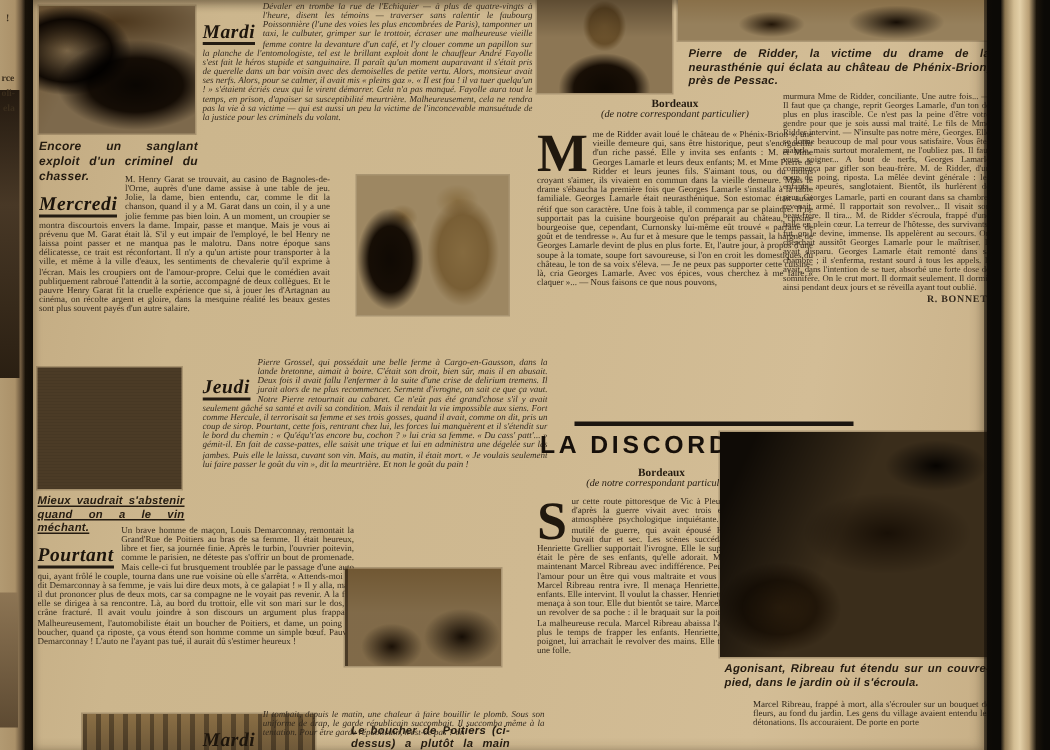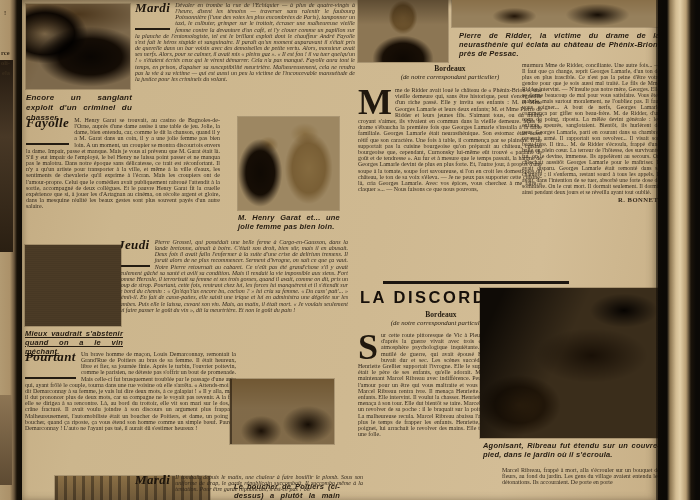--- a/index.html
+++ b/index.html
@@ -59,25 +59,25 @@
     background-image:radial-gradient(ellipse 55px 40px at 22% 78%,#c7b183 0,#8f7a52 45%,rgba(143,122,82,0) 75%),
       linear-gradient(115deg,rgba(20,14,7,.8) 10%,rgba(20,14,7,0) 45%),
       radial-gradient(ellipse 70px 34px at 62% 45%,#6d5a3c 0,rgba(109,90,60,0) 80%),
       radial-gradient(ellipse 40px 20px at 80% 15%,#1c140a 0,rgba(28,20,10,0) 85%);}
   
   .cap{position:absolute;font:italic 700 7.5px/9px "Liberation Sans",sans-serif;
     color:#241b10;text-align:justify;letter-spacing:.2px;}
   
   .day{position:absolute;font-size:6px;line-height:6.15px;text-align:justify;overflow:hidden;}
   .day .dayhead{float:left;font:italic 700 13px/12px "Liberation Serif",serif;
-    color:#1d150c;border-bottom:2.5px solid #241c12;margin:0 5px 2px 0;padding-bottom:14px;letter-spacing:.4px;}
+    color:#1d150c;border-bottom:2.5px solid #241c12;margin:13px 5px 2px 0;padding-bottom:1px;letter-spacing:.4px;}
   .it{font-style:italic;}
   #sec-mardi{left:113px;top:2px;width:220px;height:112px;}
   #sec-mercredi{left:4px;top:117px;width:194px;height:120px;}
-  #sec-jeudi{left:96px;top:239px;width:230px;height:93px;}
+  #sec-jeudi{left:113px;top:239px;width:230px;height:93px;}
   #sec-vendredi{left:3px;top:351px;width:211px;height:121px;}
   #sec-samedi{left:113px;top:474px;width:228px;height:26px;}
   
   .dateline{position:absolute;text-align:center;color:#241b10;}
   .dateline .dl{font:700 7.5px/9px "Liberation Serif",serif;display:block;}
   .dateline .by{font:italic 400 6.8px/8px "Liberation Serif",serif;display:block;}
   .story{position:absolute;font-size:6px;line-height:6.2px;text-align:justify;overflow:hidden;color:#33291d;}
   .dropcap{float:left;font:700 36px/29px "Liberation Serif",serif;color:#20180e;margin:1px 3px 0 0;}
   #story1-head{left:336px;top:64px;width:184px;}
   #story1-col1{left:336px;top:87px;width:184px;height:196px;}
@@ -114,26 +114,25 @@
 
   <div class="photo grain" id="photo-crash"></div>
   <div class="cap" id="cap-crash">Encore un sanglant exploit d'un criminel du chasser.</div>
 
   <div class="day it" id="sec-mardi">
     <span class="dayhead">Mardi</span>
     <span>Dévaler en trombe la rue de l'Echiquier — à plus de quatre-vingts à l'heure, disent les témoins — traverser sans ralentir le faubourg Poissonnière (l'une des voies les plus encombrées de Paris), tamponner un taxi, le culbuter, grimper sur le trottoir, écraser une malheureuse vieille femme contre la devanture d'un café, et l'y clouer comme un papillon sur la planche de l'entomologiste, tel est le brillant exploit dont le chauffeur André Fayolle s'est fait le héros stupide et sanguinaire. Il paraît qu'un moment auparavant il s'était pris de querelle dans un bar voisin avec des demoiselles de petite vertu. Alors, monsieur avait ses nerfs. Alors, pour se calmer, il avait mis « pleins gaz ». « Il est fou ! il va tuer quelqu'un ! » s'étaient écriés ceux qui le virent démarrer. Cela n'a pas manqué. Fayolle aura tout le temps, en prison, d'apaiser sa susceptibilité meurtrière. Malheureusement, cela ne rendra pas la vie à sa victime — qui est aussi un peu la victime de l'inconcevable mansuétude de la justice pour les criminels du volant.</span>
   </div>
 
   <div class="day" id="sec-mercredi">
-    <span class="dayhead">Fayolle</span>
+    <span class="dayhead">Mercredi</span>
     <span>M. Henry Garat se trouvait, au casino de Bagnoles-de-l'Orne, auprès d'une dame assise à une table de jeu. Jolie, la dame, bien entendu, car, comme le dit la chanson, quand il y a M. Garat dans un coin, il y a une jolie femme pas bien loin. A un moment, un croupier se montra discourtois envers la dame. Impair, passe et manque. Mais je vous ai prévenu que M. Garat était là. S'il y eut impair de l'employé, le bel Henry ne laissa point passer et ne manqua pas le malotru. Dans notre époque sans délicatesse, ce trait est réconfortant. Il n'y a qu'un artiste pour transporter à la ville, et même à la ville d'eaux, les sentiments de chevalerie qu'il exprime à l'écran. Mais les croupiers ont de l'amour-propre. Celui que le comédien avait publiquement rabroué l'attendit à la sortie, accompagné de deux collègues. Et le pauvre Henry Garat fit la cruelle expérience que si, à jouer les d'Artagnan au cinéma, on récolte argent et gloire, dans la mesquine réalité les beaux gestes sont plus souvent payés d'un autre salaire.</span>
   </div>
 
   <div class="photo grain" id="photo-garat"></div>
-  <div class="cap" id="cap-garat">M. Henry Garat et... une jolie femme pas bien loin.</div>
 
   <div class="day it" id="sec-jeudi">
     <span class="dayhead">Jeudi</span>
     <span>Pierre Grossel, qui possédait une belle ferme à Cargo-en-Gausson, dans la lande bretonne, aimait à boire. C'était son droit, bien sûr, mais il en abusait. Deux fois il avait fallu l'enfermer à la suite d'une crise de delirium tremens. Il jurait alors de ne plus recommencer. Serment d'ivrogne, on sait ce que ça vaut. Notre Pierre retournait au cabaret. Ce n'eût pas été grand'chose s'il y avait seulement gâché sa santé et avili sa condition. Mais il rendait la vie impossible aux siens. Fort comme Hercule, il terrorisait sa femme et ses trois gosses, quand il avait, comme on dit, pris un coup de sirop. Pourtant, cette fois, rentrant chez lui, les forces lui manquèrent et il s'étendit sur le bord du chemin : « Qu'équ't'as encore bu, cochon ? » lui cria sa femme. « Du cass' patt'... » gémit-il. En fait de casse-pattes, elle saisit une trique et lui en administra une dégelée sur les jambes. Puis elle le laissa, cuvant son vin. Mais, au matin, il était mort. « Je voulais seulement lui faire passer le goût du vin », dit la meurtrière. Et non le goût du pain !</span>
   </div>
 
   <div class="photo grain" id="photo-drinker"></div>
   <div class="cap" id="cap-drinker">Mieux vaudrait s'abstenir quand on a le vin méchant.</div>
 
   <div class="day" id="sec-vendredi">

